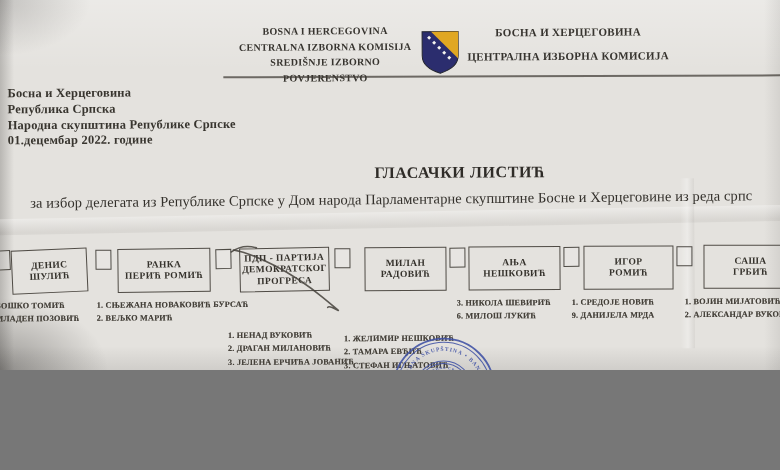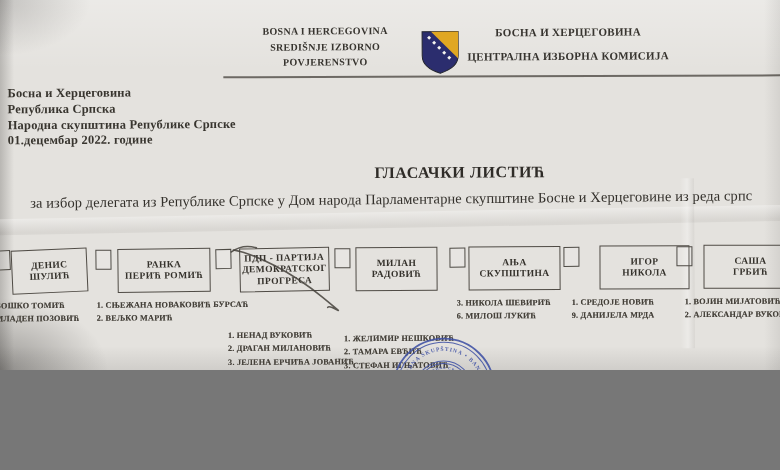--- a/index.html
+++ b/index.html
@@ -66,20 +66,21 @@
 <body>
 
 <div class="stage">
   <div class="rot">
 
     <div class="crease"></div>
     <div class="crease2"></div>
 
     <div class="abs hdr-latin">
       <div>BOSNA I HERCEGOVINA</div>
+      <div>CENTRALNA IZBORNA KOMISIJA</div>
       <div>SREDIŠNJE IZBORNO POVJERENSTVO</div>
     </div>
 
     <svg class="abs" style="left:421px;top:30px" width="40" height="45" viewBox="0 0 40 45">
       <path d="M2,2 H38 V26 Q38 38 20 43.5 Q2 38 2 26 Z" fill="#2b2d6e" stroke="#23252f" stroke-width="1"></path>
       <path d="M11,2 H38 V29 Z" fill="#e0a722"></path>
       <g fill="#f5f4ef">
         <path d="M9,6 l2,2 -2,2 -2,-2 Z"></path>
         <path d="M14,11 l2,2 -2,2 -2,-2 Z"></path>
         <path d="M19,16 l2,2 -2,2 -2,-2 Z"></path>
@@ -136,46 +137,46 @@
             <span>ПРОГРЕСА</span>
           </div>
           <div class="cands" style="left: -12px; margin-top: 31px;">
             <div>1. НЕНАД ВУКОВИЋ</div>
             <div>2. ДРАГАН МИЛАНОВИЋ</div>
             <div>3. ЈЕЛЕНА ЕРЧИЋА ЈОВАНИЋ</div>
           </div>
         </div>
         <div class="column" style="left: 355px;">
           <div class="cbx" style="left: -21px; transform: rotate(0deg);"></div>
-          <div class="namebox" style="left: 0px; width: 80px; transform: rotate(0deg);">
+          <div class="namebox" style="left: 9px; width: 80px; transform: rotate(0deg);">
             <span>МИЛАН</span>
             <span>РАДОВИЋ</span>
           </div>
           <div class="cands" style="left: -12px; margin-top: 35px;">
             <div>1. ЖЕЛИМИР НЕШКОВИЋ</div>
             <div>2. ТАМАРА ЕВЂИЋ</div>
             <div>3. СТЕФАН ИГЊАТОВИЋ</div>
           </div>
         </div>
         <div class="column" style="left: 468px;">
           <div class="cbx" style="left: -19px; transform: rotate(0deg);"></div>
           <div class="namebox" style="left: 0px; width: 90px; transform: rotate(0deg);">
             <span>АЊА</span>
-            <span>СКУПШТИНА</span>
+            <span>НЕШКОВИЋ</span>
           </div>
           <div class="cands" style="left: -12px;">
             <div>3. НИКОЛА ШЕВИРИЋ</div>
             <div>6. МИЛОШ ЛУКИЋ</div>
           </div>
         </div>
         <div class="column" style="left: 583px;">
           <div class="cbx" style="left: -20px; transform: rotate(0.2deg);"></div>
-          <div class="namebox" style="left: 16px; width: 88px; transform: rotate(0.2deg);">
+          <div class="namebox" style="left: 0px; width: 88px; transform: rotate(0.2deg);">
             <span>ИГОР</span>
-            <span>НИКОЛА</span>
+            <span>РОМИЋ</span>
           </div>
           <div class="cands" style="left: -12px;">
             <div>1. СРЕДОЈЕ НОВИЋ</div>
             <div>9. ДАНИЈЕЛА МРДА</div>
           </div>
         </div>
         <div class="column" style="left: 703px;">
           <div class="cbx" style="left: -27px; transform: rotate(0.3deg);"></div>
           <div class="namebox" style="left: 0px; width: 92px; transform: rotate(0.3deg);">
             <span>САША</span>

